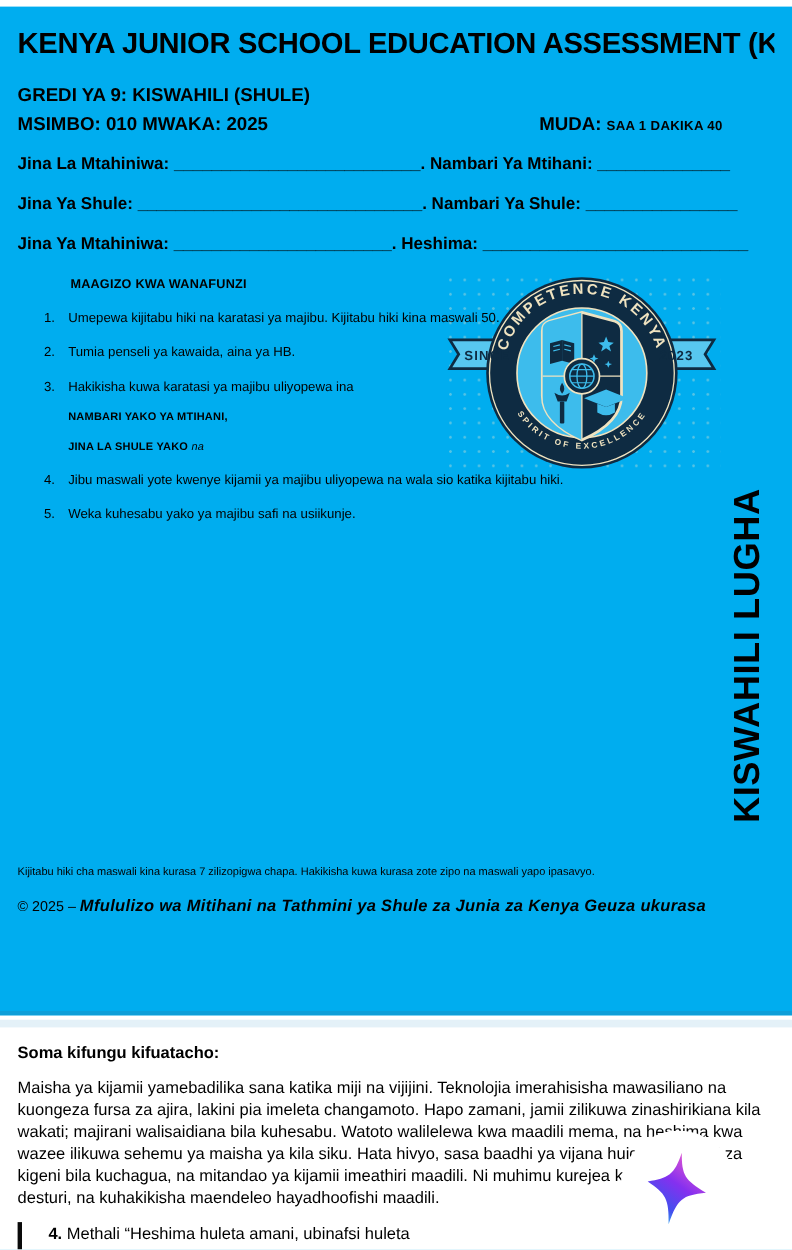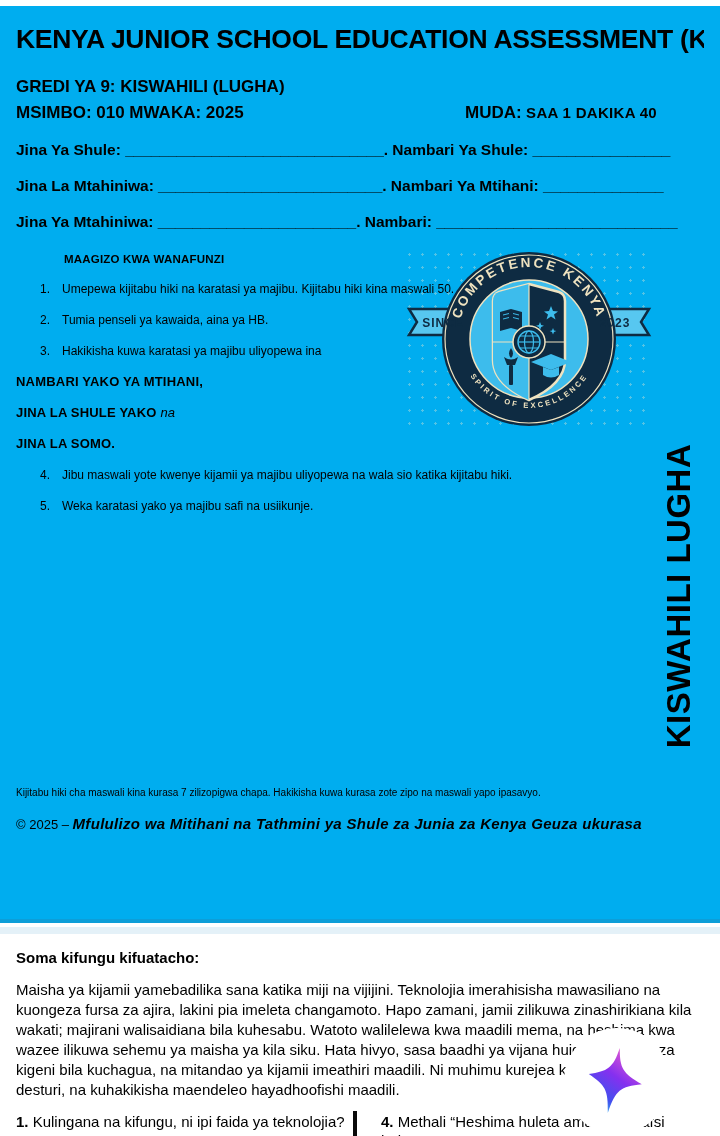--- a/index.html
+++ b/index.html
@@ -8,26 +8,26 @@
   
   .blue-panel{position:absolute;left:0;top:6px;width:720px;height:917px;background:#00ADEF;
               border-bottom:4px solid #0D9ED8;box-sizing:border-box;padding:10px 16px 0 16px;}
   .title{font-size:26.5px;font-weight:800;letter-spacing:-0.3px;white-space:nowrap;
          overflow:hidden;margin:8px 0 0 0;}
   .grade-line{margin-top:22px;font-size:17px;font-weight:bold;}
   .code-row{margin-top:6px;width:641px;display:flex;justify-content:space-between;align-items:center;}
   .code-line{font-size:17px;font-weight:bold;}
   .muda{white-space:nowrap;}
   .muda-label{font-size:17px;font-weight:bold;}
-  .muda-value{font-size:15px;font-weight:bold;letter-spacing:.3px;}
+  .muda-value{font-size:12px;font-weight:bold;letter-spacing:.3px;}
   .form-line{margin-top:18px;font-size:15.5px;font-weight:bold;white-space:nowrap;overflow:hidden;}
   .maagizo{margin-top:22px;font-size:11.5px;font-weight:bold;letter-spacing:.2px;margin-left:48px;}
   .item{margin-top:17px;display:flex;font-size:12px;line-height:14px;}
   .item .num{width:22px;margin-left:24px;flex:none;}
-  .sub-line{margin-top:16px;font-size:13px;font-weight:bold;letter-spacing:.2px;}
+  .sub-line{margin-top:16px;margin-left:46px;font-size:10px;font-weight:bold;letter-spacing:.2px;}
   .sub-line .tail{font-weight:normal;font-style:italic;}
   
   .logo-wrap{position:absolute;left:403px;top:248px;width:252px;height:182px;z-index:2;
              background-image:radial-gradient(circle,rgba(245,235,205,.35) 1px,transparent 1.4px);
              background-size:13px 13px;}
   
   .side-label{position:absolute;top:792px;left:660px;transform-origin:0 0;transform:rotate(-90deg);
               width:392px;height:42px;text-align:center;font-size:33px;font-weight:800;
               letter-spacing:.5px;white-space:nowrap;}
   .pages-note{position:absolute;left:16px;top:787px;font-size:10px;}
@@ -48,40 +48,40 @@
 </style>
 </head>
 <body>
 
 <div class="page">
 
   <div class="blue-panel">
 
     <h1 class="title">KENYA JUNIOR SCHOOL EDUCATION ASSESSMENT (KJSEA)</h1>
 
-    <div class="grade-line">GREDI YA 9: KISWAHILI (LUGHA)</div>
+    <div class="grade-line">GREDI YA 9: KISWAHILI (SHULE)</div>
 
     <div class="code-row">
       <span class="code-line">MSIMBO: 010 MWAKA: 2025</span>
       <span class="muda">
         <span class="muda-label">MUDA:</span>
         <span class="muda-value">SAA 1 DAKIKA 40</span>
       </span>
     </div>
 
     <div class="form-line">
+      <span>Jina La Mtahiniwa:</span><span> __________________________</span><span>. Nambari Ya Mtihani:</span><span> ______________</span>
+    </div>
+
+    <div class="form-line">
       <span>Jina Ya Shule:</span><span> ______________________________</span><span>.  Nambari Ya Shule:</span><span> ________________</span>
     </div>
 
     <div class="form-line">
-      <span>Jina La Mtahiniwa:</span><span> __________________________</span><span>. Nambari Ya Mtihani:</span><span> ______________</span>
-    </div>
-
-    <div class="form-line">
-      <span>Jina Ya Mtahiniwa:</span><span> _______________________</span><span>. Nambari:</span><span> ____________________________</span>
+      <span>Jina Ya Mtahiniwa:</span><span> _______________________</span><span>. Heshima:</span><span> ____________________________</span>
     </div>
 
     <div class="maagizo">MAAGIZO KWA WANAFUNZI</div>
 
     <div class="item">
       <span class="num">1.</span>
       <span class="itxt">Umepewa kijitabu hiki na karatasi ya majibu. Kijitabu hiki kina maswali 50.</span>
     </div>
     <div class="item">
       <span class="num">2.</span>
@@ -89,29 +89,28 @@
     </div>
     <div class="item">
       <span class="num">3.</span>
       <span class="itxt">Hakikisha kuwa karatasi ya majibu uliyopewa ina</span>
     </div>
 
     <div class="sub-line">NAMBARI YAKO YA MTIHANI,</div>
     <div class="sub-line">
       <span>JINA LA SHULE YAKO</span><span class="tail"> na</span>
     </div>
-    <div class="sub-line">JINA LA SOMO.</div>
 
     <div class="item">
       <span class="num">4.</span>
       <span class="itxt">Jibu maswali yote kwenye kijamii ya majibu uliyopewa na wala sio katika kijitabu hiki.</span>
     </div>
     <div class="item">
       <span class="num">5.</span>
-      <span class="itxt">Weka karatasi yako ya majibu safi na usiikunje.</span>
+      <span class="itxt">Weka kuhesabu yako ya majibu safi na usiikunje.</span>
     </div>
   </div>
 
   <div class="logo-wrap">
     <svg width="252" height="182" viewBox="0 0 252 182">
       <defs>
         <path id="arcTop" d="M59.3 65.7 A71 71 0 0 1 192.7 65.7" fill="none"></path>
         <path id="arcBot" d="M62.6 119.6 A70 70 0 0 0 189.4 119.6" fill="none"></path>
         <clipPath id="shieldClip">
           <path d="M126 36 L156 44 Q162 46 162 53 L162 112 Q162 136 126 152 Q90 136 90 112 L90 53 Q90 46 96 44 Z"></path>
@@ -187,23 +186,20 @@
     <span>© 2025 – </span><span class="fancy">Mfululizo wa Mitihani na Tathmini ya Shule za Junia za Kenya</span><span class="fancy"> Geuza ukurasa</span>
   </div>
 
   <div class="light-strip"></div>
 
   <div class="white-section">
     <div class="passage-heading">Soma kifungu kifuatacho:</div>
     <div class="passage-body">Maisha ya kijamii yamebadilika sana katika miji na vijijini. Teknolojia imerahisisha mawasiliano na kuongeza fursa za ajira, lakini pia imeleta changamoto. Hapo zamani, jamii zilikuwa zinashirikiana kila wakati; majirani walisaidiana bila kuhesabu. Watoto walilelewa kwa maadili mema, na heshima kwa wazee ilikuwa sehemu ya maisha ya kila siku. Hata hivyo, sasa baadhi ya vijana huiga tamaduni za kigeni bila kuchagua, na mitandao ya kijamii imeathiri maadili. Ni muhimu kurejea kwenye mila na desturi, na kuhakikisha maendeleo hayadhoofishi maadili.</div>
 
     <div class="questions-row">
-      <div class="q-left">
-        <span class="q-num">1.</span><span> Kulingana na kifungu, ni ipi faida ya teknolojia?</span>
-      </div>
       <div class="q-divider"></div>
       <div class="q-right">
         <span class="q-num">4.</span><span> Methali “Heshima huleta amani, ubinafsi huleta</span>
       </div>
     </div>
   </div>
 
   <div class="watermark">
     <svg width="106" height="106" viewBox="0 0 106 106">
       <defs>

